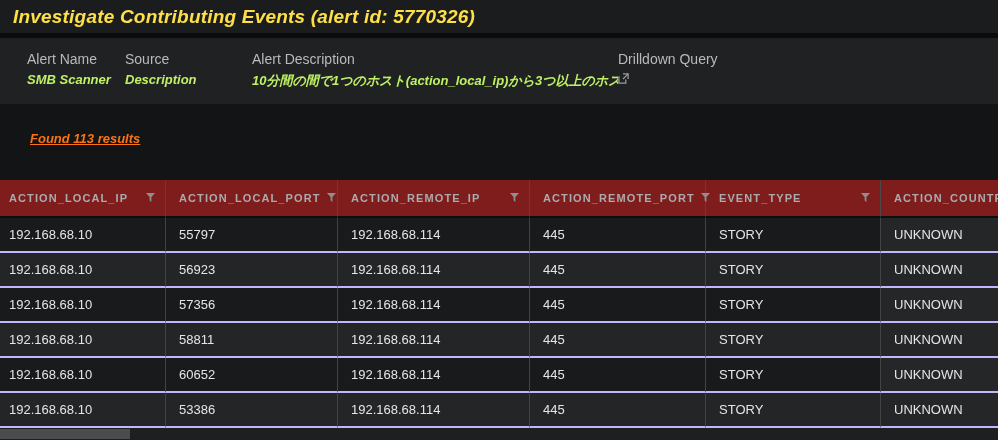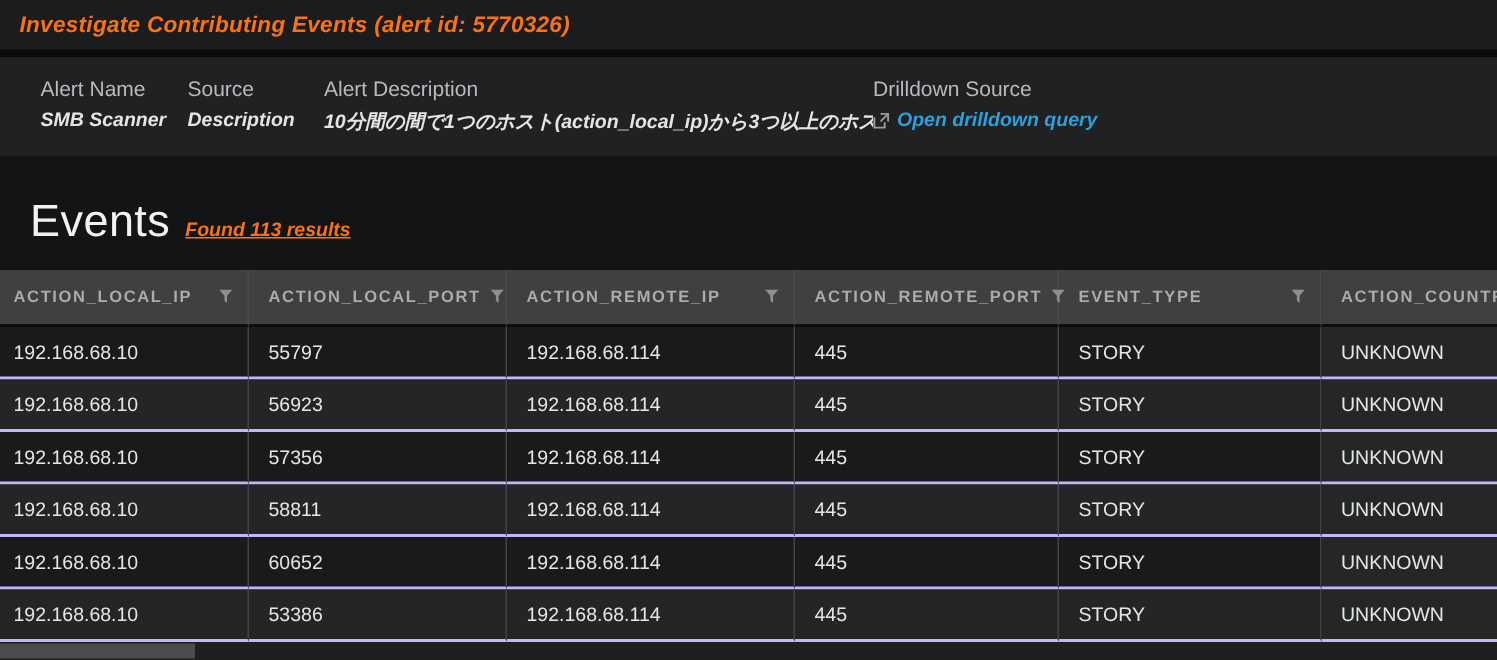--- a/index.html
+++ b/index.html
@@ -9,37 +9,37 @@
     font-family:"Liberation Sans", sans-serif;
     color:#e4e5e6;
   }
 
   
   .titlebar {
     height:33px; background:#1b1c1d;
     display:flex; align-items:center; padding-left:13px;
   }
   .titlebar .title {
-    font-size:15px; font-weight:bold; font-style:italic; color:#f97316;
+    font-size:19px; font-weight:bold; font-style:italic; color:#fde047;
     letter-spacing:0.2px;
   }
   .top-divider { height:5px; background:#0b0b0c; }
 
   
   .alert-band {
     height:66px; background:#202123;
     display:flex; padding:13px 0 12px 27px;
   }
   .field { display:flex; flex-direction:column; }
   .field.f-name  { width:98px; }
   .field.f-source{ width:91px; }
-  .field.f-desc  { width:366px; }
+  .field.f-desc  { width:366px;margin-left:36px; }
   .field .flabel { font-size:14px; color:#b9babc; margin-bottom:5px; }
   .field .fvalue {
-    font-size:13px; font-weight:bold; font-style:italic; color:#e5e5e5;
+    font-size:13px; font-weight:bold; font-style:italic; color:#bef264;
     white-space:nowrap; overflow:hidden;
   }
   .drilldown .link-row { display:flex; align-items:center; gap:5px; }
   .drilldown a {
     font-size:13px; font-weight:bold; font-style:italic;
     color:#2f9fdb; text-decoration:none;
   }
   .ext-ic { display:inline-flex; margin-top:1px; }
 
   
@@ -54,21 +54,21 @@
     text-decoration:underline;
   }
 
   
   .table-viewport { width:998px; height:248px; overflow:hidden; background:#131415; }
   table { border-collapse:separate; border-spacing:0; table-layout:fixed; width:1056px; }
   col.c1{width:166px} col.c2{width:172px} col.c3{width:192px}
   col.c4{width:176px} col.c5{width:175px} col.c6{width:175px}
 
   th {
-    height:38px; background:#404040;
+    height:38px; background:#7f1d1d;
     border-right:1px solid #48494b; border-bottom:2px solid #0d0e0f;
     padding:0 10px 0 13px; text-align:left; vertical-align:middle;
   }
   th .th-inner { display:flex; align-items:center; justify-content:space-between; }
   th .th-label {
     font-size:11px; font-weight:bold; letter-spacing:1.1px; color:#aaabad;
     white-space:nowrap;
   }
   .filter-ic { display:inline-flex; cursor:pointer; flex:none; margin-left:6px; }
 
@@ -105,36 +105,34 @@
   </div>
   <div class="field f-source">
     <span class="flabel">Source</span>
     <span class="fvalue">Description</span>
   </div>
   <div class="field f-desc">
     <span class="flabel">Alert Description</span>
     <span class="fvalue">10分間の間で1つのホスト(action_local_ip)から3つ以上のホスト...</span>
   </div>
   <div class="field drilldown">
-    <span class="flabel">Drilldown Source</span>
+    <span class="flabel">Drilldown Query</span>
     <span class="link-row">
       <span class="ext-ic">
         <svg width="11" height="11" viewBox="0 0 12 12">
           <path d="M1 3.5 V11 H8.5 V7" fill="none" stroke="#9a9b9d" stroke-width="1.4"></path>
           <path d="M5.5 1 H11 V6.5" fill="none" stroke="#9a9b9d" stroke-width="1.4"></path>
           <path d="M11 1 L5.5 6.5" fill="none" stroke="#9a9b9d" stroke-width="1.4"></path>
         </svg>
       </span>
-      <a href="#">Open drilldown query</a>
     </span>
   </div>
 </div>
 
 <div class="events-head">
-  <span class="events-title">Events</span>
   <span class="results-count">Found 113 results</span>
 </div>
 
 <div class="table-viewport">
   <table>
     <colgroup>
       <col class="c1">
         <col class="c2">
         <col class="c3">
         <col class="c4">

